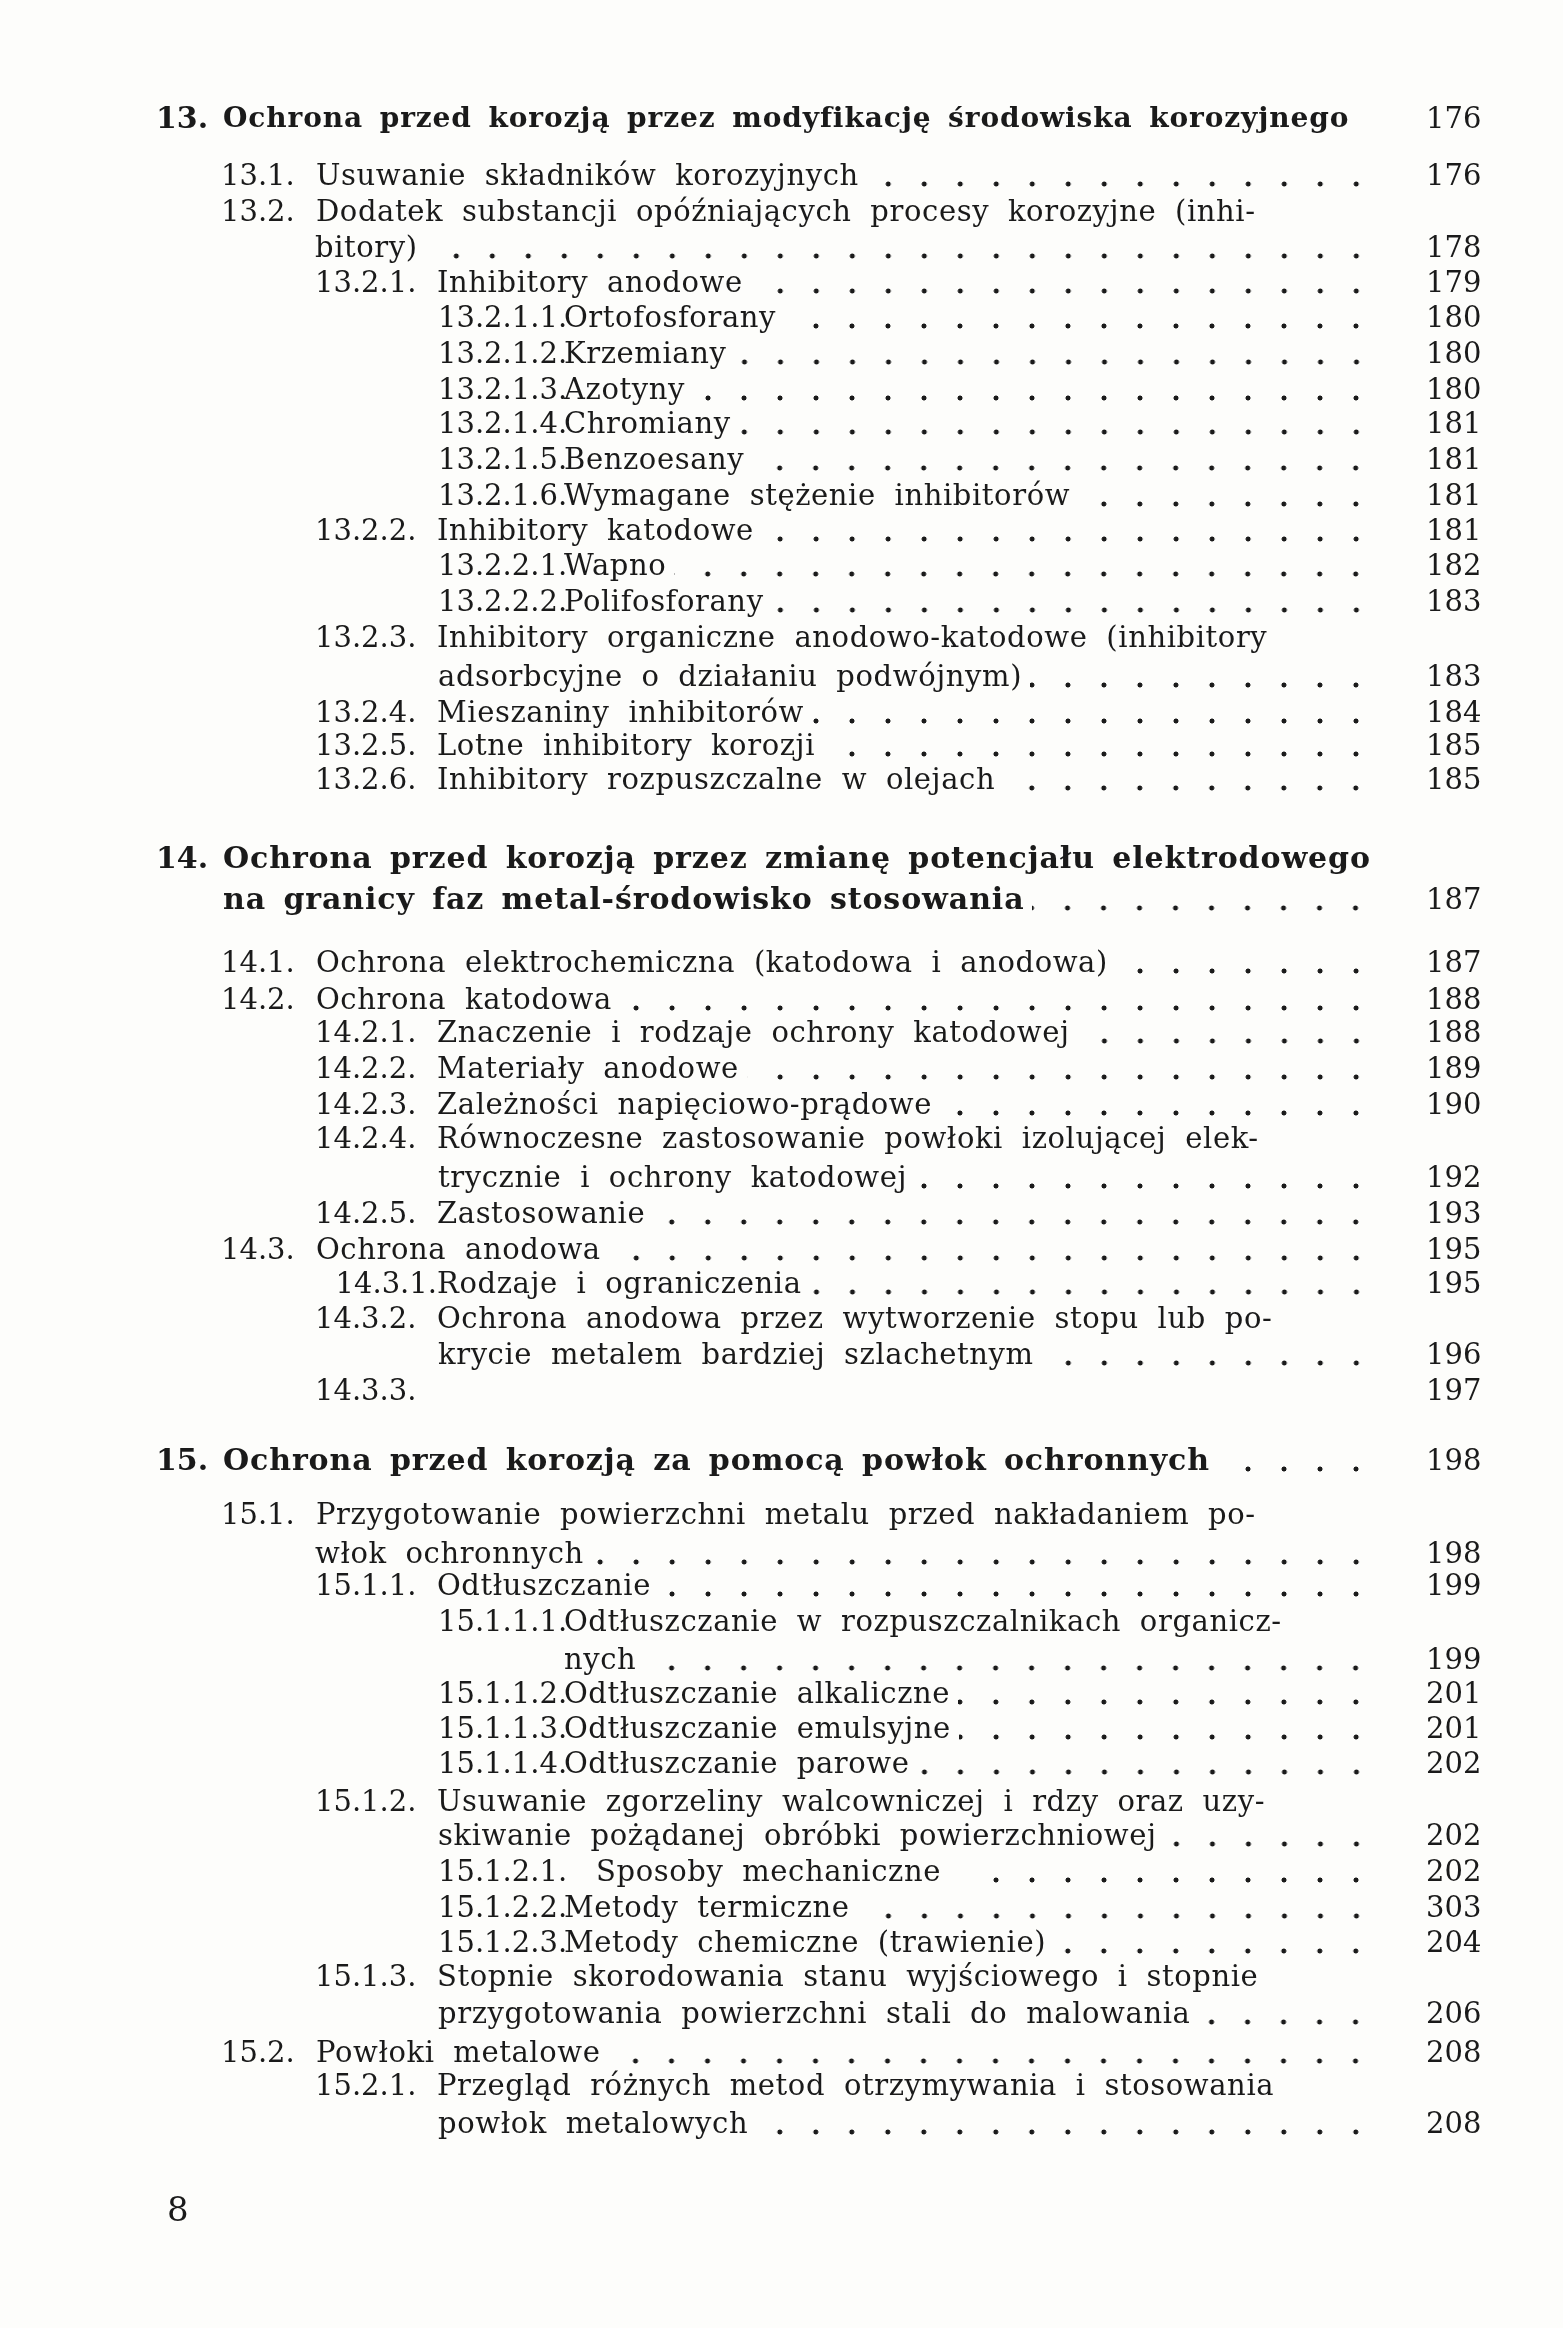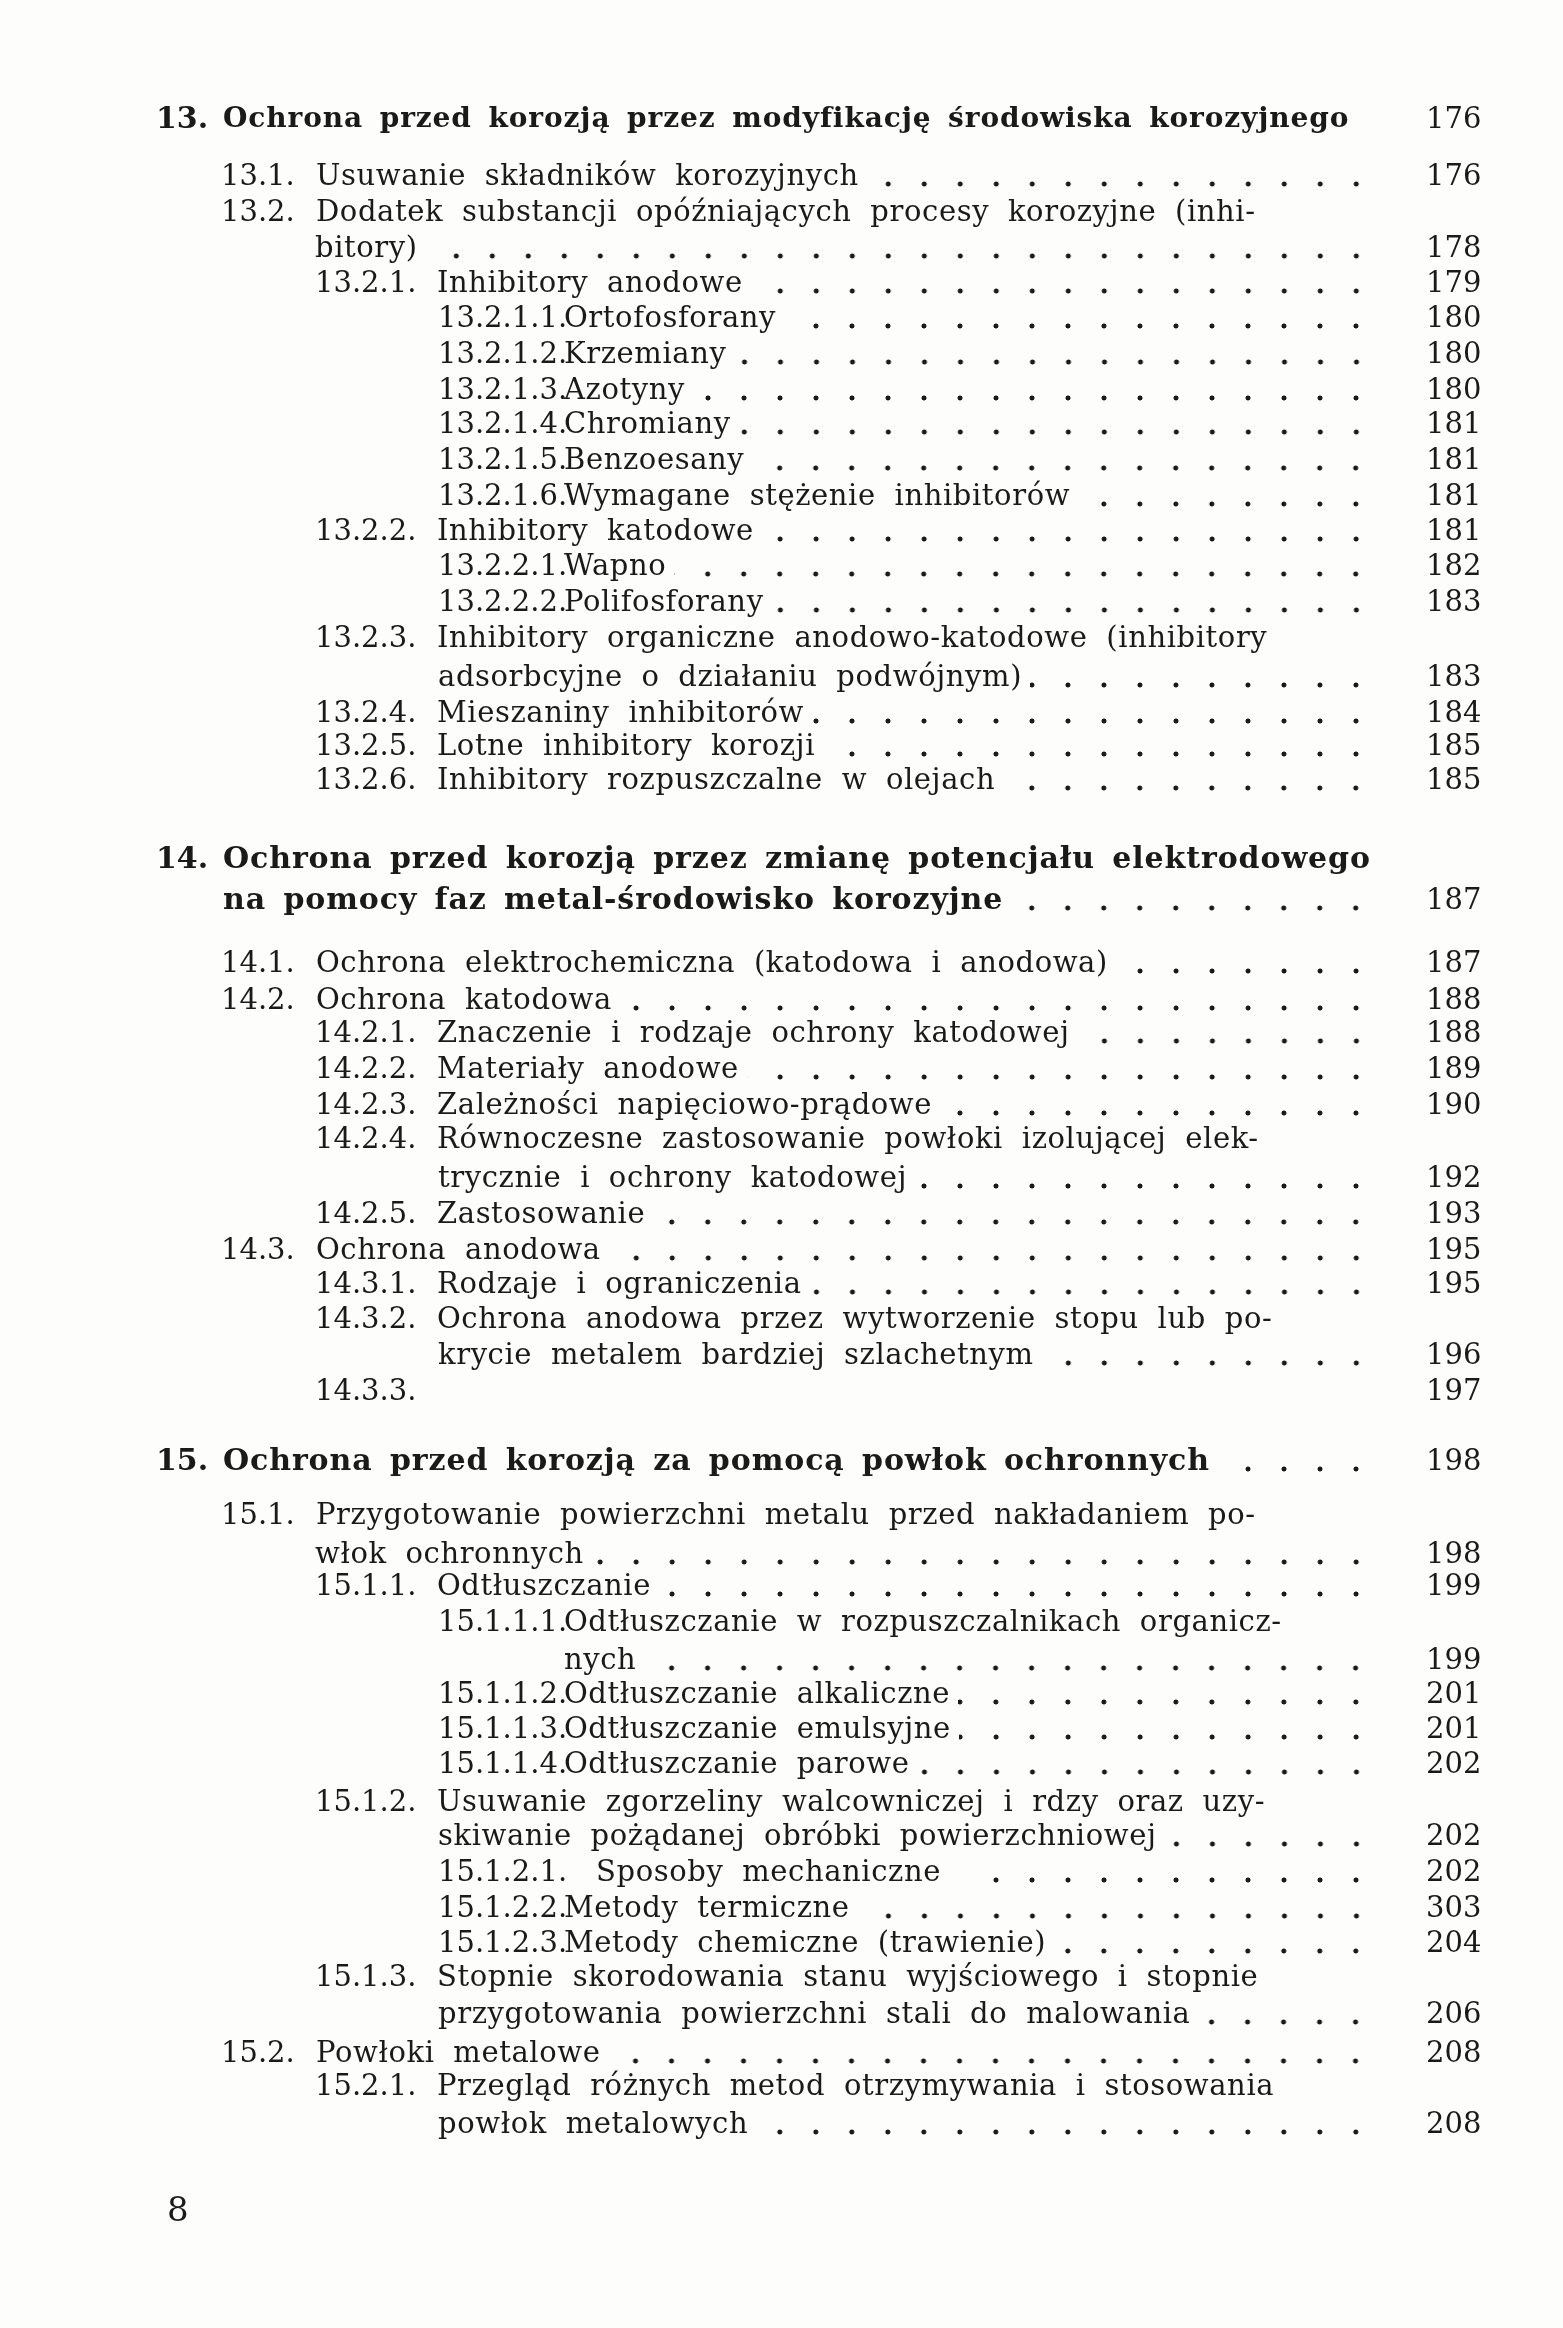--- a/index.html
+++ b/index.html
@@ -190,21 +190,21 @@
         <span class="pg">185</span>
       </div>
       <div class="row h" style="top: 840px;">
         <div class="body" style="margin-left: 0px; width: 1222px;">
           <span class="num" style="width: 67px; display: inline-block;">14.</span>
           <span class="txt">Ochrona przed korozją przez zmianę potencjału elektrodowego</span>
         </div>
       </div>
       <div class="row h" style="top: 881px;">
         <div class="body" style="margin-left: 67px; width: 1155px;">
-          <span class="txt">na pomocy faz metal-środowisko korozyjne</span>
+          <span class="txt">na granicy faz metal-środowisko stosowania</span>
           <span class="lead"></span>
         </div>
         <span class="pg">187</span>
       </div>
       <div class="row" style="top: 944px;">
         <div class="body" style="margin-left: 65px; width: 1157px;">
           <span class="num" style="width: 95px; display: inline-block;">14.1.</span>
           <span class="txt">Ochrona elektrochemiczna (katodowa i anodowa)</span>
           <span class="lead"></span>
         </div>
@@ -266,21 +266,21 @@
       <div class="row" style="top: 1231px;">
         <div class="body" style="margin-left: 65px; width: 1157px;">
           <span class="num" style="width: 95px; display: inline-block;">14.3.</span>
           <span class="txt">Ochrona anodowa</span>
           <span class="lead"></span>
         </div>
         <span class="pg">195</span>
       </div>
       <div class="row" style="top: 1265px;">
         <div class="body" style="margin-left: 159px; width: 1063px;">
-          <span class="num" style="width: 122px; display: inline-block;">14.3.1.</span>
+          <span class="num" style="width: 122px; display: inline-block; text-align: right;">14.3.1.</span>
           <span class="txt">Rodzaje i ograniczenia</span>
           <span class="lead"></span>
         </div>
         <span class="pg">195</span>
       </div>
       <div class="row" style="top: 1300px;">
         <div class="body" style="margin-left: 159px; width: 1063px;">
           <span class="num" style="width: 122px; display: inline-block;">14.3.2.</span>
           <span class="txt">Ochrona anodowa przez wytworzenie stopu lub po-</span>
         </div>

